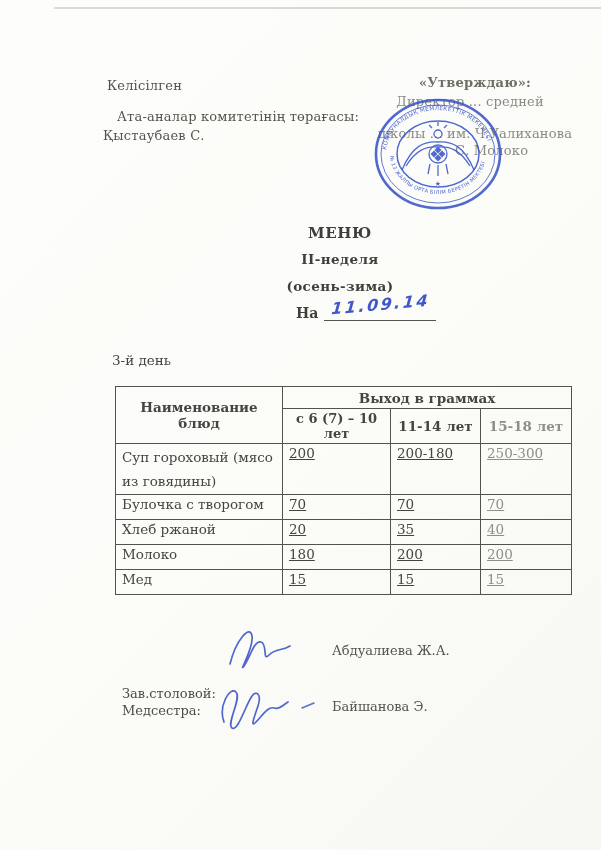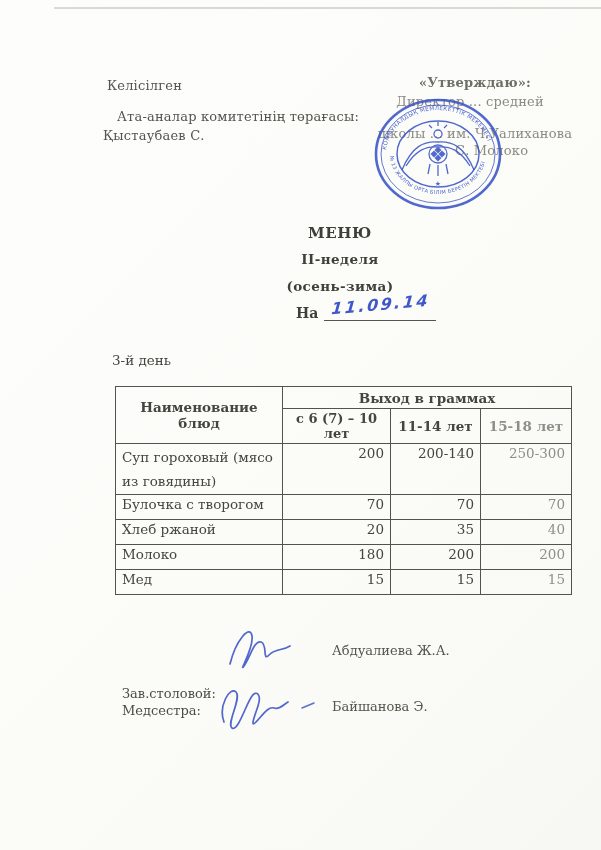--- a/index.html
+++ b/index.html
@@ -28,21 +28,21 @@
     transform:rotate(-5deg) skewX(-10deg) translateY(-3px);
   }
   .day-label { font-size:13.5px; color:#45453f;text-align:center; }
   table.menu {
     position:absolute; left:115px; top:386px; width:456px;
     border-collapse:collapse; table-layout:fixed; font-size:13.5px; color:#45453f;
   }
   table.menu th, table.menu td { border:1.6px solid #53534d; padding:1px 6px; vertical-align:top; }
   table.menu th { font-weight:bold; text-align:center; vertical-align:middle; padding:2px; }
   td.dish { text-align:left; padding-left:8px; }
-  td.val { text-align:right; }
+  td.val { text-align:left;text-decoration:underline; }
   .fade { color:#8f8f87; }
   tr.r-tall { height:48px; }
   tr.r-tall td.dish { line-height:24px; }
   tr.r-std { height:25px; }
   .sig-label { font-size:13px; color:#4c4c45; }
   .sig-name { font-size:13px; color:#55554d; }
   .stamp-svg, .sig-svg { position:absolute; }
 </style>
 </head>
 <body>
@@ -116,21 +116,21 @@
       <th colspan="3">Выход в граммах</th>
     </tr>
     <tr style="height:22px;margin-top:20px;">
       <th style="font-size:13px;">с 6 (7) – 10 лет</th>
       <th>11-14 лет</th>
       <th class="fade">15-18 лет</th>
     </tr>
     <tr class="r-tall">
       <td class="dish">Суп гороховый (мясо из говядины)</td>
       <td class="val">200</td>
-      <td class="val">200-140</td>
+      <td class="val">200-180</td>
       <td class="val fade">250-300</td>
     </tr>
     <tr class="r-std">
       <td class="dish">Булочка с творогом</td>
       <td class="val">70</td>
       <td class="val">70</td>
       <td class="val fade">70</td>
     </tr>
     <tr class="r-std">
       <td class="dish">Хлеб ржаной</td>

